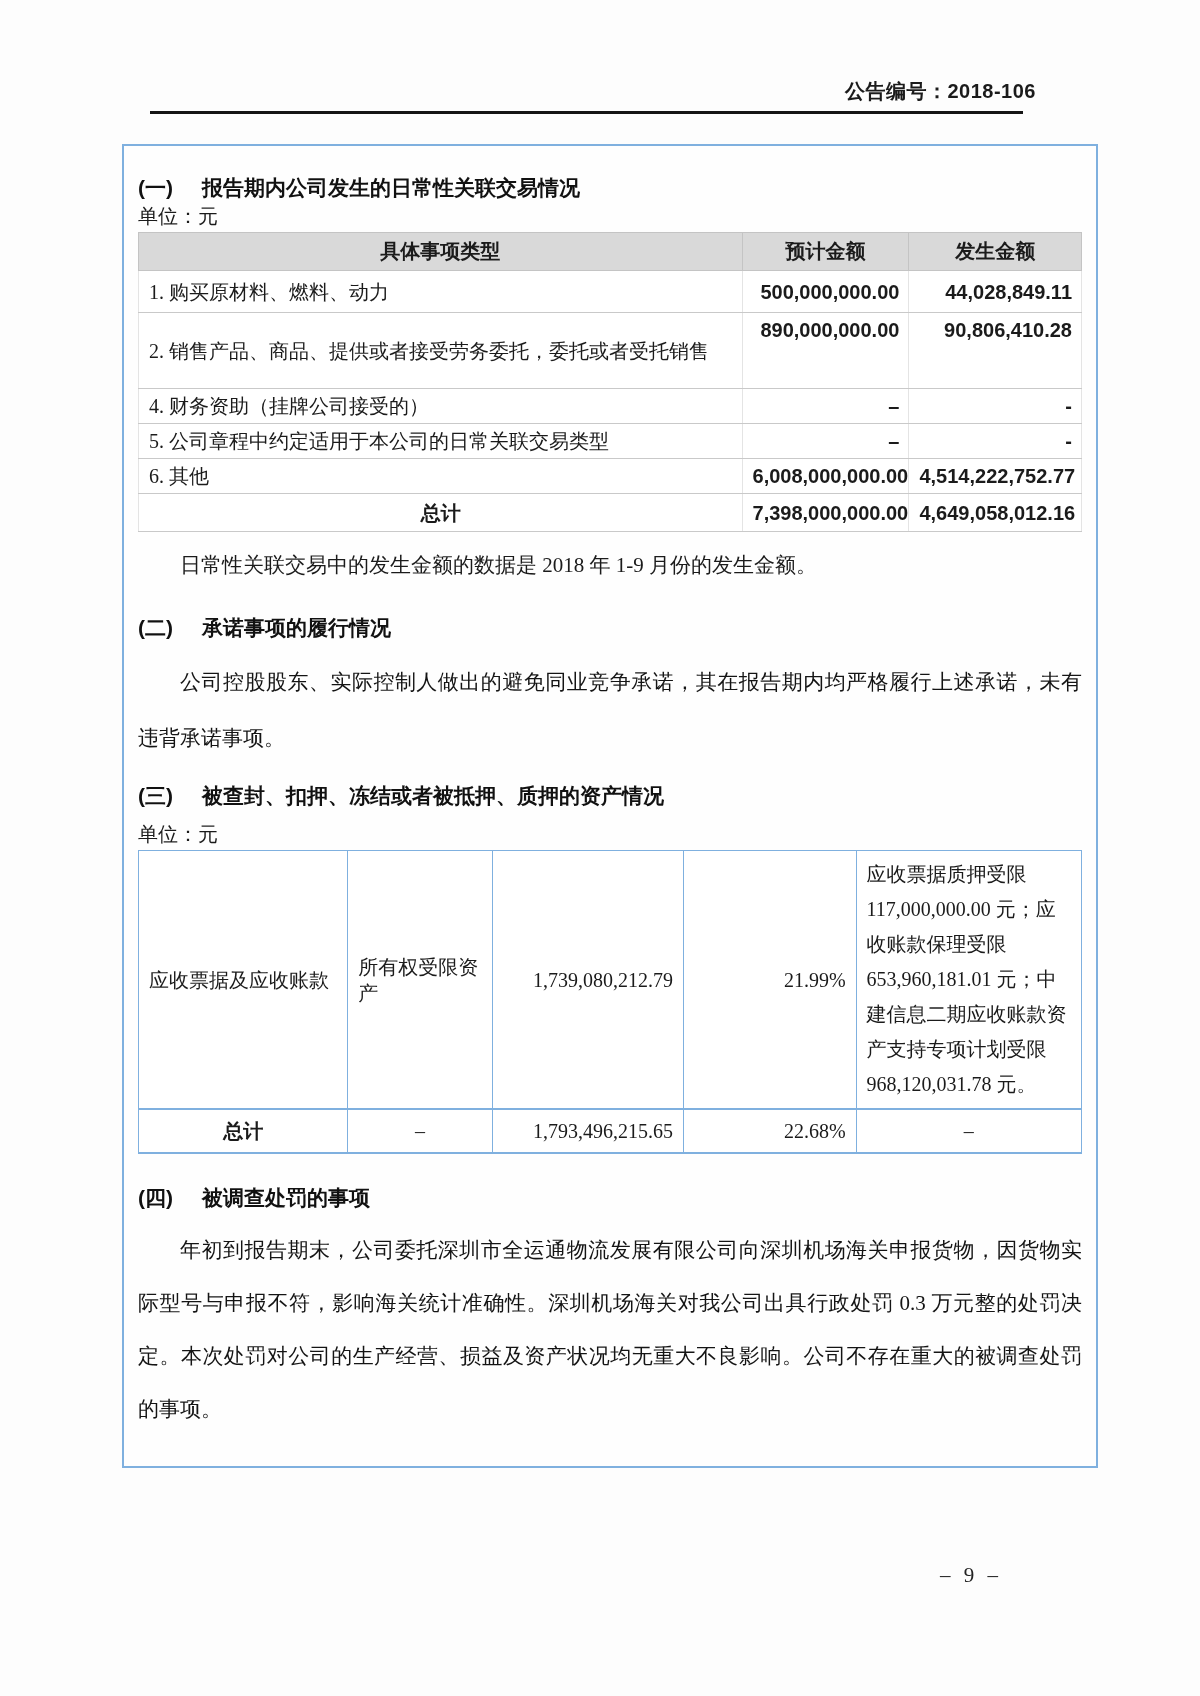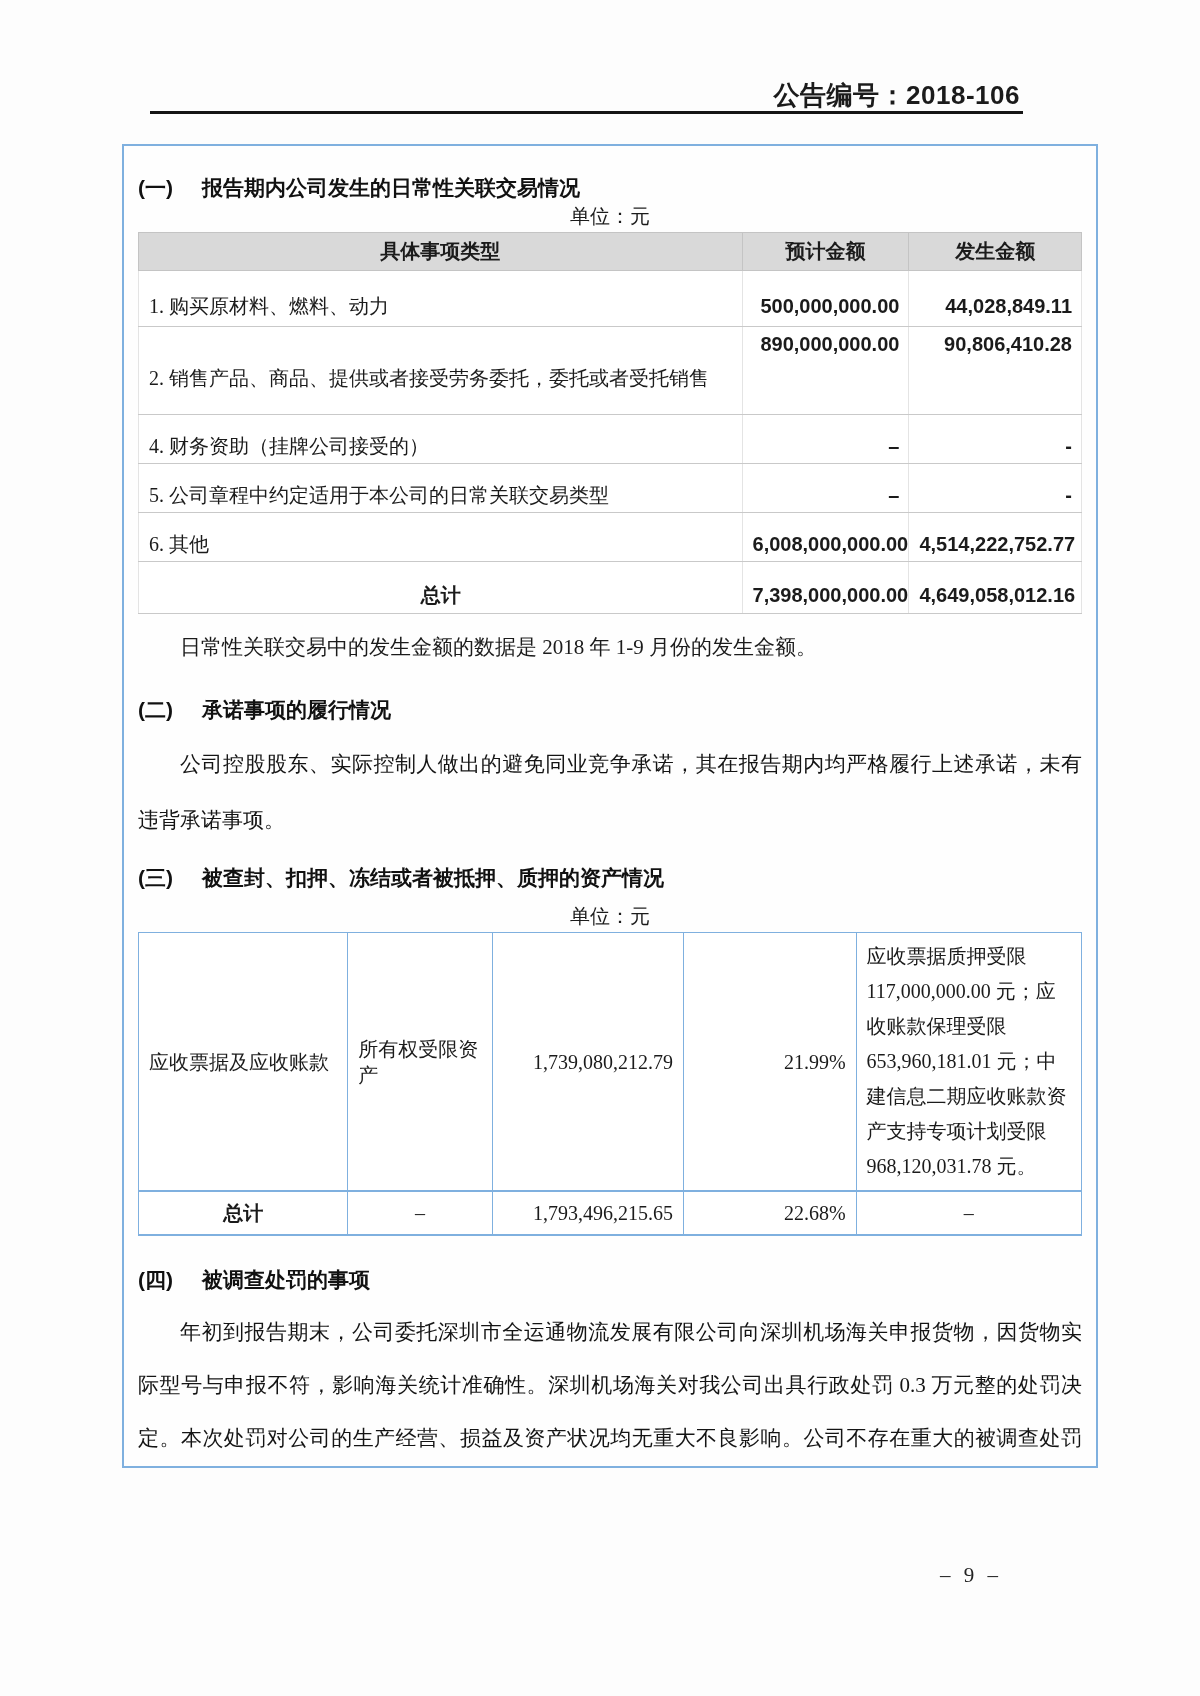--- a/index.html
+++ b/index.html
@@ -3,23 +3,23 @@
 <meta charset="utf-8">
 <style>
   html,body{margin:0;padding:0;}
   body{
     width:1200px;height:1696px;position:relative;
     background:#fdfdfd;color:#1b1b1b;
     font-family:"Liberation Serif","DejaVu Serif",serif;
     overflow:hidden;
   }
   .announce-no{
-    position:absolute;top:78px;left:0;width:1020px;text-align:right;
-    font-family:"Liberation Sans","DejaVu Sans",sans-serif;
-    font-size:26px;font-weight:600;letter-spacing:.5px;
+    position:absolute;top:78px;left:16px;width:1020px;text-align:right;
+    font-family:"Liberation Sans","DejaVu Sans",sans-serif;
+    font-size:20px;font-weight:600;letter-spacing:.5px;
   }
   .head-rule{
     position:absolute;top:111px;left:150px;width:873px;height:0;
     border-top:3px solid #151515;
   }
   .doc-box{
     position:absolute;top:144px;left:122px;width:944px;height:1320px;
     border:2px solid #7FB0DF;background:#fefefe;
     padding:0 14px;overflow:hidden;
   }
@@ -28,35 +28,35 @@
     font-size:21px;font-weight:bold;
     font-family:"Liberation Sans","DejaVu Sans",sans-serif;
     color:#111;
   }
   .sec-head .sec-num{width:64px;flex:0 0 auto;}
   .sec-head.h1{margin-top:28px;}
   .sec-head.h2{margin-top:34px;}
   .sec-head.h3{margin-top:16px;}
   .sec-head.h4{margin-top:30px;}
   .unit-line{
-    text-align:center;font-size:20px;margin-top:4px;line-height:24px;
+    text-align:left;font-size:20px;margin-top:4px;line-height:24px;
   }
   .unit-line.u1{margin-top:2px;}
   .unit-line.u2{margin-top:12px;}
   table{border-collapse:collapse;table-layout:fixed;width:100%;}
   .tbl1{margin-top:4px;border-radius:28px;}
   .tbl1 th{
     background:#D9D9D9;border:1px solid #C4C4C4;
     font-size:20px;font-weight:bold;height:35px;text-align:center;
     font-family:"Liberation Sans","DejaVu Sans",sans-serif;
   }
   .tbl1 td{
     border-top:1px solid #C9C9C9;border-bottom:1px solid #C9C9C9;
     border-left:1px solid #E4E4E4;border-right:1px solid #E4E4E4;
-    font-size:20px;padding:18px 9px 3px 10px;background:#fff;
+    font-size:20px;padding:4px 9px 3px 10px;background:#fff;
   }
   .tbl1 td.num{
     text-align:right;
     font-family:"Liberation Sans","DejaVu Sans",sans-serif;
     font-weight:bold;font-size:20px;
   }
   .tbl1 tr.r1 td{height:34px;}
   .tbl1 tr.r2 td{height:66px;}
   .tbl1 tr.r2 td.num{vertical-align:top;padding-top:6px;}
   .tbl1 tr.rs td{height:26px;}

